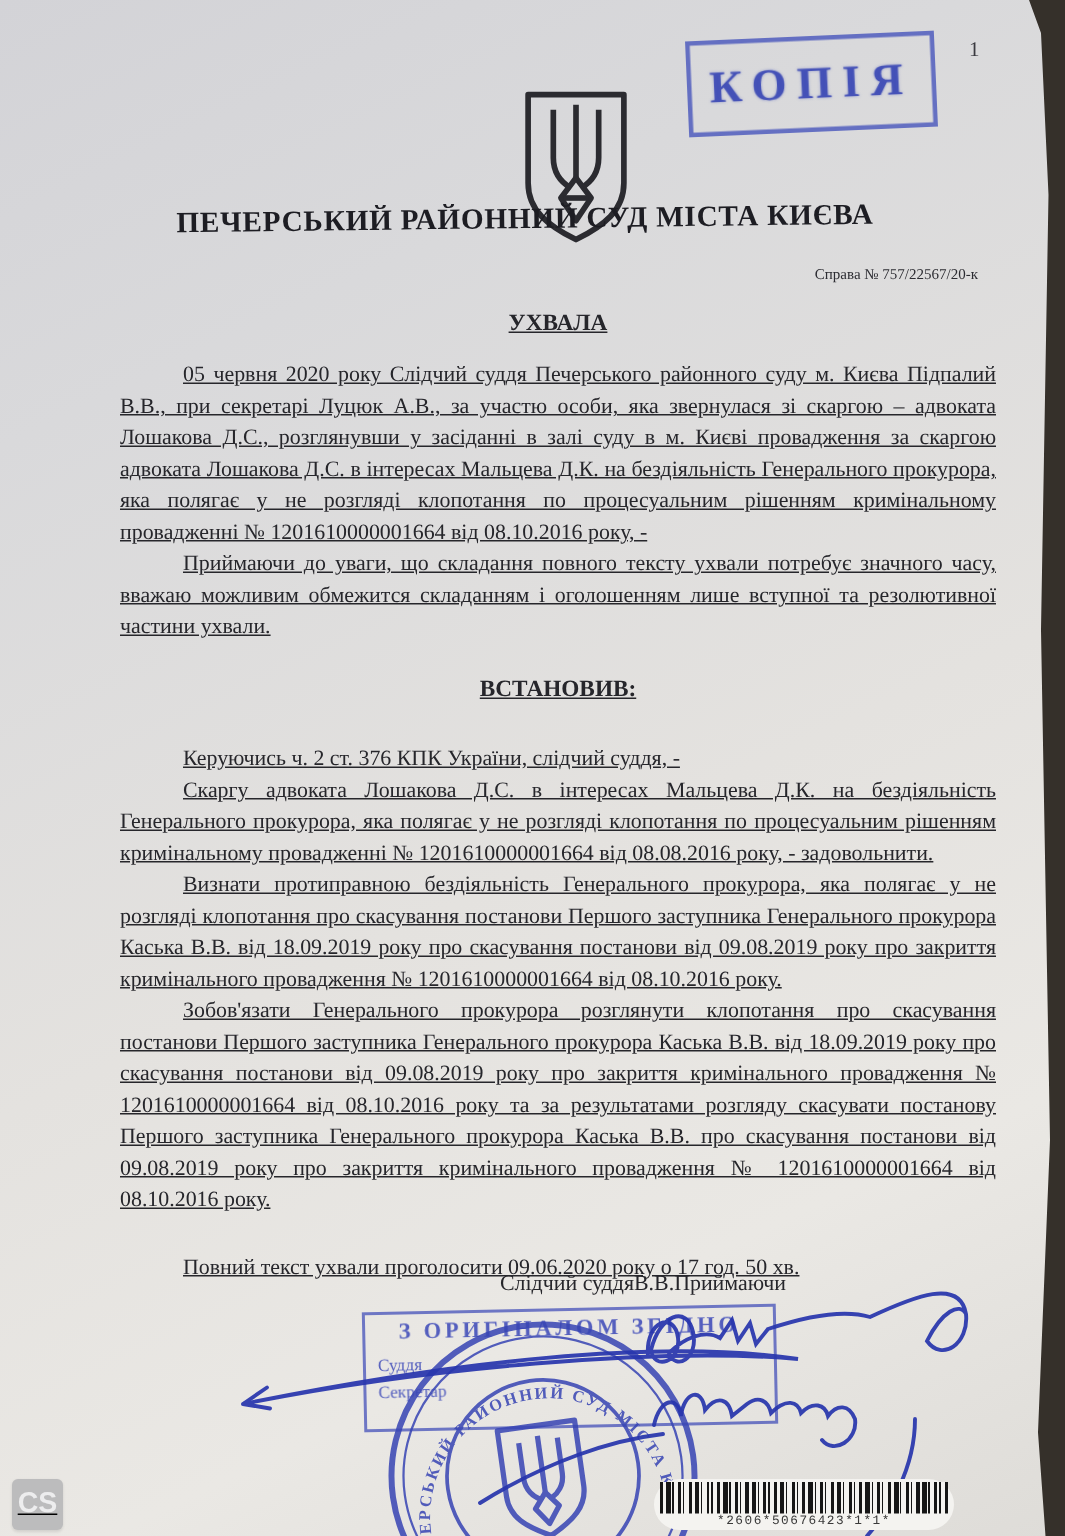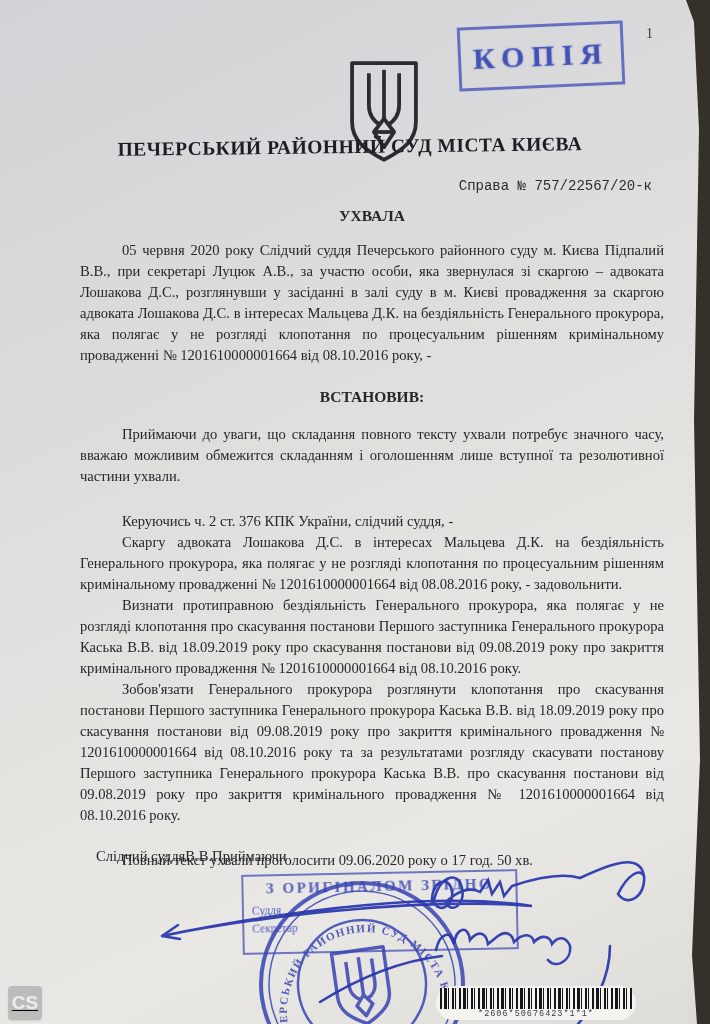--- a/index.html
+++ b/index.html
@@ -19,31 +19,31 @@
     display:flex;align-items:center;justify-content:center;
     color:rgba(54,68,180,.85);font-weight:bold;font-size:30px;letter-spacing:7px;
     text-shadow:0 0 2px rgba(54,68,180,.45);filter:blur(.3px);
   }
   
   .emblem{position:absolute;left:342px;top:58px;}
   .court-name{
     position:absolute;left:0;right:10px;top:136px;text-align:center;
     font-weight:bold;font-size:19.5px;letter-spacing:.5px;color:#1d1d23;transform:rotate(-.7deg);
   }
-  .case-line{position:absolute;right:58px;top:178px;font-size:14px;color:#2c2c32;font-family:Liberation Mono, monospace;}
+  .case-line{position:absolute;right:58px;top:178px;font-size:10px;color:#2c2c32;}
   
-  .doc-body{position:absolute;left:80px;right:46px;top:206px;font-size:14.6px;line-height:1.44;color:#26262b;text-align:justify;}
+  .doc-body{position:absolute;left:80px;right:46px;top:206px;font-size:14.6px;line-height:1.44;color:#26262b;text-align:justify;text-decoration:underline;}
   .doc-title{text-align:center;font-weight:bold;font-size:15.5px;line-height:1.25;text-align-last:center;}
   .doc-title .l2{word-spacing:10px;}
   .para{margin:0;text-indent:42px;}
   .para.first{margin-top:15px;}
   .heading{text-align:center;text-align-last:center;font-weight:bold;font-size:15.5px;margin:20px 0 15px 0;text-indent:0;}
   .para.plain{text-align:left;margin-top:24px;}
   
-  .sig-row{position:absolute;left:96px;right:186px;top:848px;display:flex;justify-content:flex-start;font-size:14.6px;color:#26262b;}
+  .sig-row{position:absolute;left:96px;right:186px;top:848px;display:flex;justify-content:flex-end;font-size:14.6px;color:#26262b;}
   
   .cert-stamp{
     position:absolute;left:242px;top:872px;width:276px;height:80px;
     border:2.5px solid rgba(57,70,183,.7);transform:rotate(-1.2deg);
     color:rgba(57,70,183,.85);padding:4px 8px;box-sizing:border-box;filter:blur(.3px);
   }
   .cert-stamp .c1{font-size:15px;font-weight:bold;letter-spacing:2.5px;text-align:center;white-space:nowrap;}
   .cert-stamp .c2{font-size:11.5px;margin-top:7px;}
   .cert-stamp .c3{font-size:11.5px;margin-top:6px;}
   .seal{position:absolute;left:254px;top:876px;opacity:.85;}
@@ -89,22 +89,22 @@
 
     <div class="court-name">ПЕЧЕРСЬКИЙ РАЙОННИЙ СУД МІСТА КИЄВА</div>
 
     <div class="case-line">Справа №  757/22567/20-к</div>
 
     <div class="doc-body">
       <div class="doc-title">
         <div>УХВАЛА</div>
       </div>
       <p class="para first">05 червня 2020 року Слідчий суддя Печерського районного суду м. Києва Підпалий В.В., при секретарі Луцюк А.В., за участю особи, яка звернулася зі скаргою – адвоката Лошакова Д.С., розглянувши у засіданні в залі суду в м. Києві провадження за скаргою адвоката Лошакова Д.С. в інтересах Мальцева Д.К. на бездіяльність Генерального прокурора, яка полягає у не розгляді клопотання по процесуальним рішенням кримінальному провадженні № 1201610000001664 від 08.10.2016 року, -</p>
+      <p class="para">Приймаючи до уваги, що складання повного тексту  ухвали потребує значного часу, вважаю можливим обмежится складанням і оголошенням  лише вступної та резолютивної частини ухвали.</p>
       <p class="para heading">ВСТАНОВИВ:</p>
-      <p class="para">Приймаючи до уваги, що складання повного тексту  ухвали потребує значного часу, вважаю можливим обмежится складанням і оголошенням  лише вступної та резолютивної частини ухвали.</p>
       <p class="para plain">Керуючись ч. 2 ст. 376 КПК України, слідчий суддя, -</p>
       <p class="para">Скаргу адвоката Лошакова Д.С. в інтересах Мальцева Д.К. на бездіяльність Генерального прокурора, яка полягає у не розгляді клопотання по процесуальним рішенням кримінальному провадженні № 1201610000001664 від 08.08.2016 року, - задовольнити.</p>
       <p class="para">Визнати протиправною бездіяльність Генерального прокурора, яка полягає у не розгляді клопотання про скасування постанови Першого заступника Генерального прокурора Каська В.В. від 18.09.2019 року про скасування постанови від 09.08.2019 року про закриття кримінального провадження № 1201610000001664 від 08.10.2016 року.</p>
       <p class="para">Зобов'язати Генерального прокурора розглянути клопотання про скасування постанови Першого заступника Генерального прокурора Каська В.В. від 18.09.2019 року про скасування постанови від 09.08.2019 року про закриття кримінального провадження № 1201610000001664 від 08.10.2016 року та за результатами  розгляду скасувати постанову Першого заступника Генерального прокурора Каська В.В. про скасування постанови від 09.08.2019 року про закриття кримінального провадження № 1201610000001664 від 08.10.2016 року.</p>
       <p class="para plain">Повний текст ухвали проголосити 09.06.2020 року о 17 год. 50 хв.</p>
     </div>
 
     <div class="sig-row">
       <span>Слідчий суддя</span>
       <span>В.В.Приймаючи</span>

